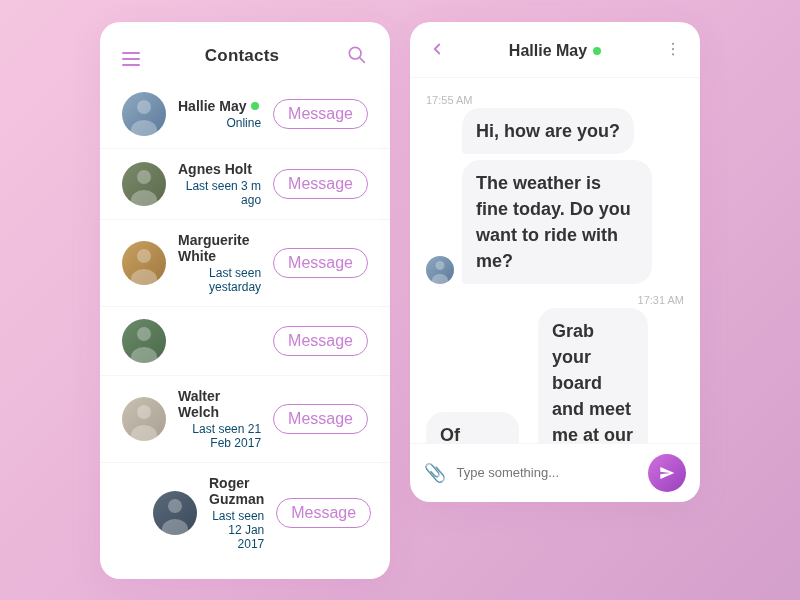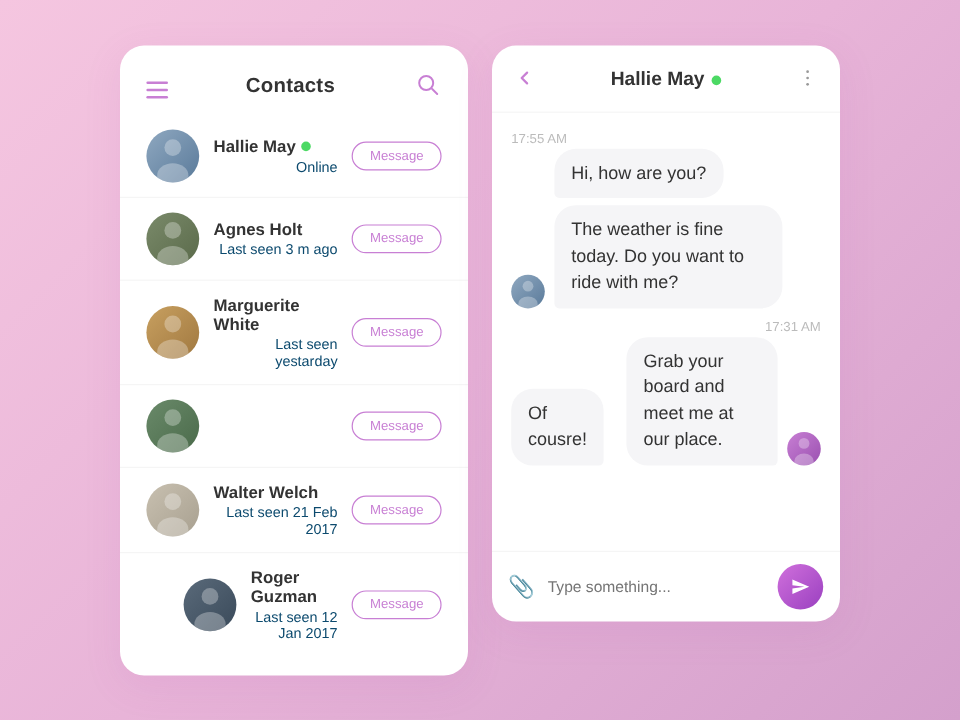--- a/index.html
+++ b/index.html
@@ -122,21 +122,21 @@
       color: #0c4a6e;
       margin-top: 2px;
       text-align: right;
     }
     .message-btn {
       background: #fff;
       border: 1.5px solid #c87fd4;
       color: #c87fd4;
       border-radius: 20px;
       padding: 5px 14px;
-      font-size: 11px;
+      font-size: 16px;
       cursor: pointer;
       white-space: nowrap;
       font-weight: 500;
     }
 
     
     .chat-panel {
       width: 290px;
       background: #fff;
       border-radius: 20px;
@@ -172,23 +172,24 @@
     .msg-time {
       font-size: 11px;
       color: #bbb;
       margin-bottom: 2px;
     }
     .msg-time.right { text-align: right; margin-left: 33px; }
     .bubble {
       max-width: 190px;
       padding: 10px 14px;
       border-radius: 18px;
-      font-size: 15px;
+      font-size: 18px;
       line-height: 1.45;
       color: #333;
+      font-weight: bold;
     }
     .bubble.left {
       background: #f5f5f7;
       border-bottom-left-radius: 4px;
       align-self: flex-start;
     }
     .bubble.right {
       background: #f5f5f7;
       border-bottom-right-radius: 4px;
       align-self: flex-end;

